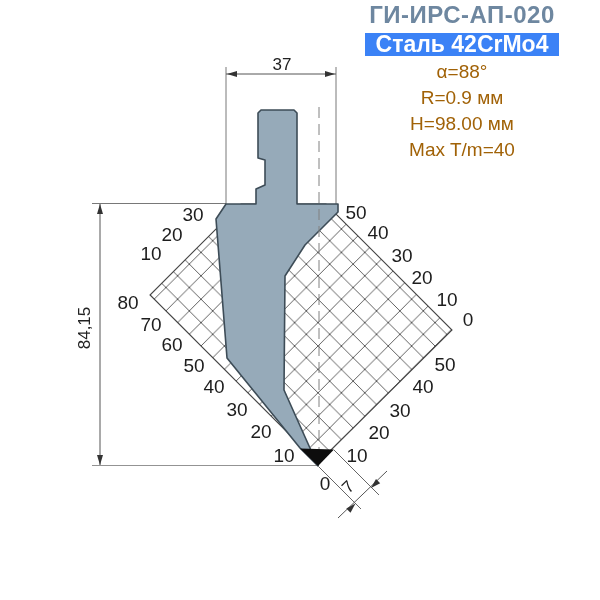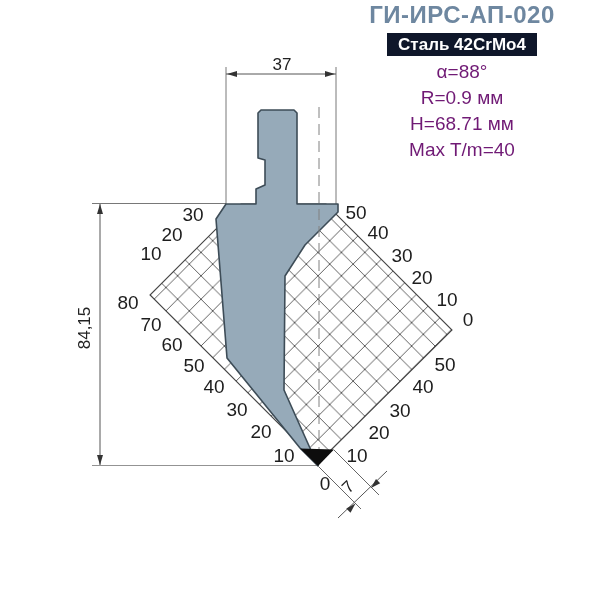--- a/index.html
+++ b/index.html
@@ -3,23 +3,23 @@
 <meta charset="utf-8">
 <style>
   html,body{margin:0;padding:0;background:#ffffff;}
   #stage{position:relative;width:600px;height:600px;background:#ffffff;overflow:hidden;
          font-family:"Liberation Sans", sans-serif;}
   #drawing{position:absolute;left:0;top:0;}
   
   #header{position:absolute;top:0;right:18px;width:240px;display:flex;flex-direction:column;
           align-items:center;text-align:center;}
   #product-code{font-size:24px;font-weight:600;color:#6e87a0;letter-spacing:0.5px;line-height:30px;white-space:nowrap;}
-  #steel-badge{margin-top:3px;background:#0f172a;color:#ffffff;font-weight:bold;font-size:17px;
+  #steel-badge{margin-top:3px;background:#3b82f6;color:#ffffff;font-weight:bold;font-size:23px;
                line-height:23px;padding:0 11px;white-space:nowrap;}
-  #specs{margin-top:3px;font-size:19px;color:#701a75;line-height:26px;}
+  #specs{margin-top:3px;font-size:19px;color:#a16207;line-height:26px;}
   
   text{font-family:"Liberation Sans", sans-serif;fill:#1d1d1d;}
   .grid-num{font-size:19px;}
   .dim-num{font-size:17px;fill:#222222;}
 </style>
 </head>
 <body>
 
 <div id="stage">
 
@@ -100,18 +100,18 @@
       <text x="357" y="462">10</text>
     </g>
   </svg>
 
   <div id="header">
     <div id="product-code">ГИ-ИРС-АП-020</div>
     <div id="steel-badge">Сталь 42CrMo4</div>
     <div id="specs">
       <div>α=88°</div>
       <div>R=0.9 мм</div>
-      <div>H=68.71 мм</div>
+      <div>H=98.00 мм</div>
       <div>Max T/m=40</div>
     </div>
   </div>
 
 </div>
 
 </body></html>

